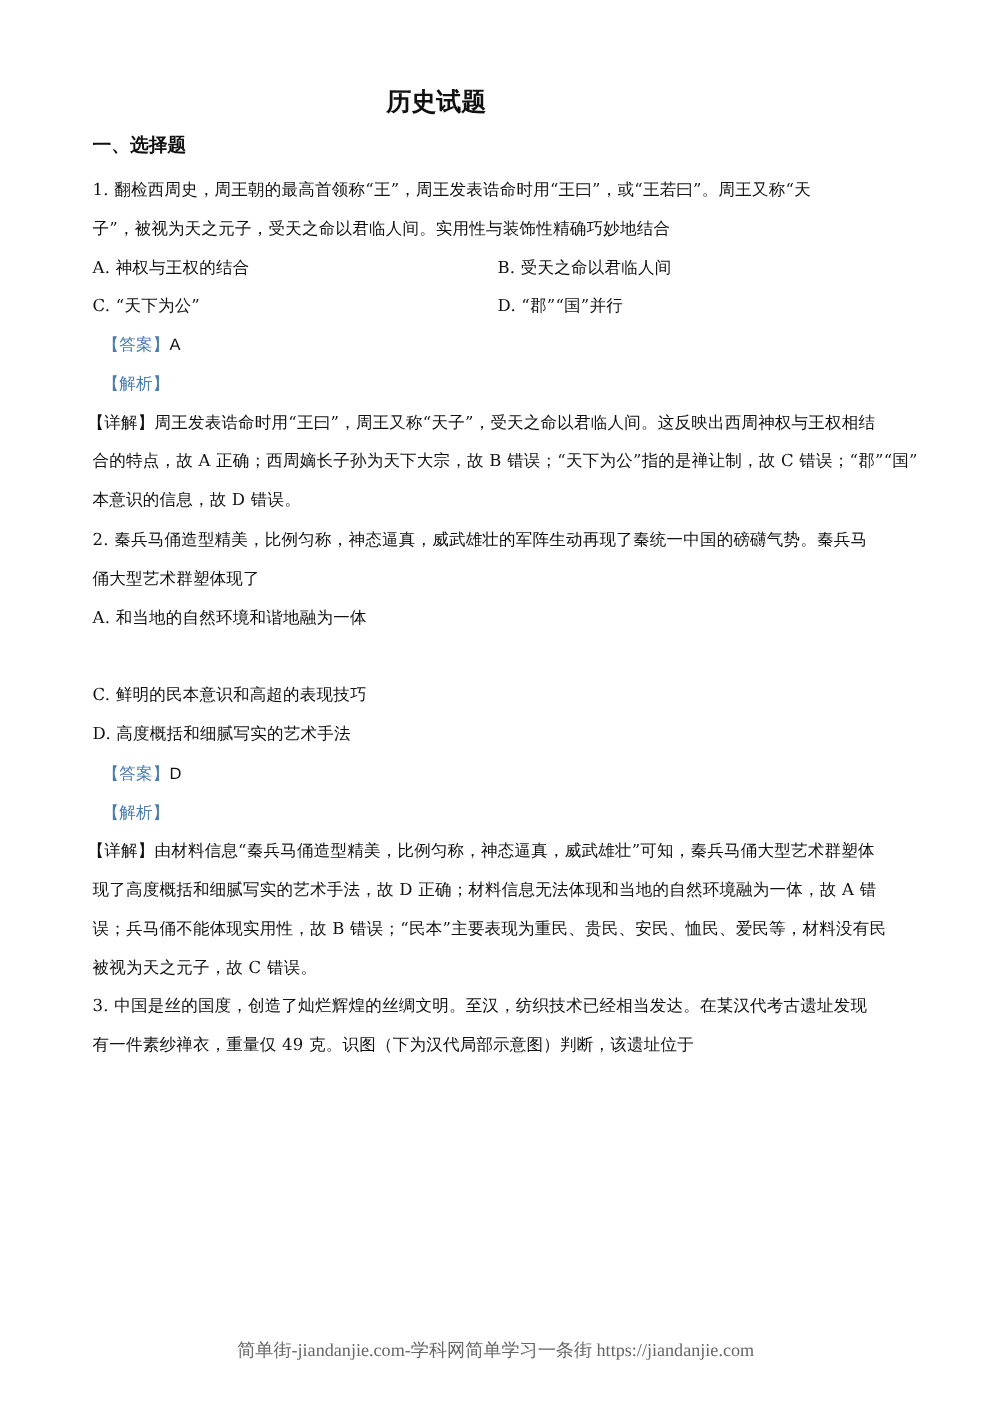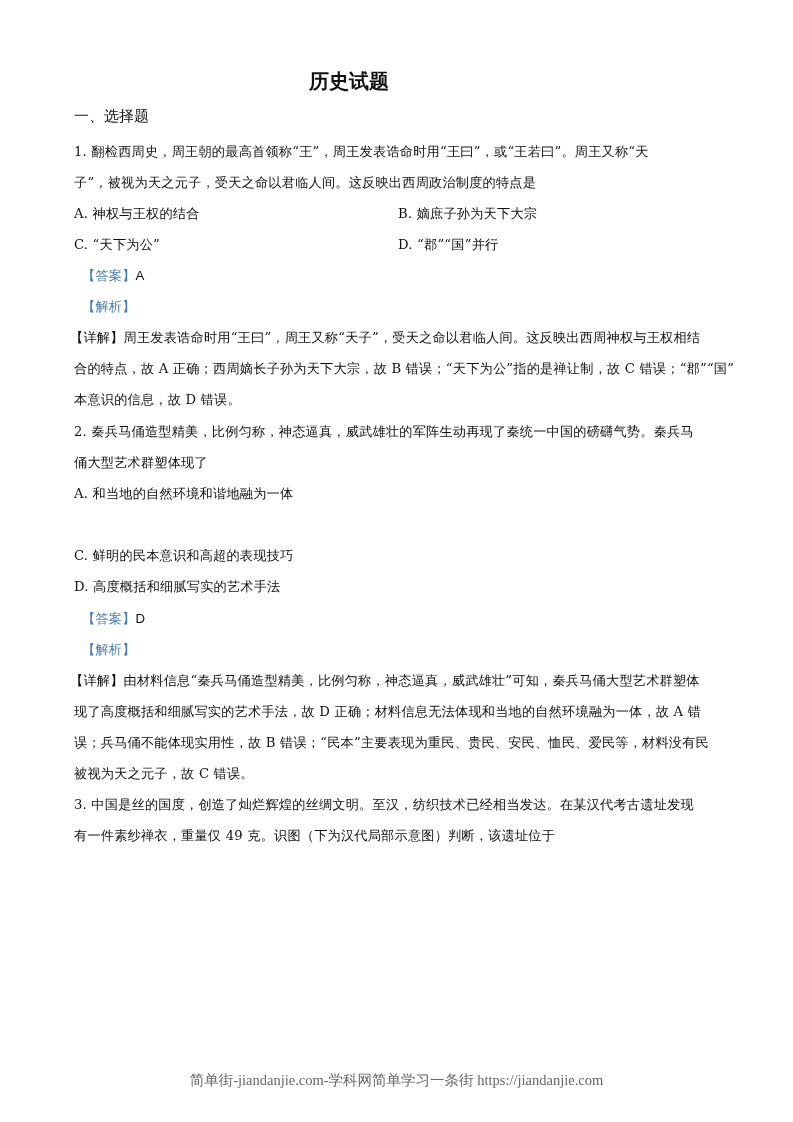--- a/index.html
+++ b/index.html
@@ -2,39 +2,39 @@
 <html><head>
 <meta charset="utf-8">
 <style>
   html, body { margin: 0; padding: 0; background: #ffffff; }
   body { width: 793px; height: 1122px; position: relative; overflow: hidden;
          font-family: "DejaVu Serif", "Liberation Serif", serif; color: #111; }
   .page { position: absolute; left: 0; top: 0; width: 793px; height: 1122px; }
   .title { position: absolute; left: 0; width: 698px; top: 68px; text-align: center;
            font-family: "DejaVu Sans", sans-serif; font-weight: bold; font-size: 20px; }
   .section { position: absolute; left: 74px; top: 107px; font-family: "DejaVu Sans", sans-serif;
-             font-weight: normal; font-size: 15px; }
+             font-weight: bold; font-size: 15px; }
   .line { position: absolute; left: 74px; font-size: 13.2px; white-space: nowrap; letter-spacing: 0.2px; }
   .opt-right { left: 398px; }
   .tag { color: #4a7cb0; margin-left: 12px; }
   .ans { font-family: "Liberation Sans", sans-serif; }
   .footer { position: absolute; left: 0; width: 793px; top: 1071px; text-align: center;
             font-family: Liberation Serif, serif; font-size: 14.5px; color: #666; }
 </style>
 </head>
 <body>
 
 <div class="page">
   <div class="title">历史试题</div>
   <div class="section">一、选择题</div>
 
   <div class="line" style="top:143px">1. 翻检西周史，周王朝的最高首领称“王”，周王发表诰命时用“王曰”，或“王若曰”。周王又称“天</div>
-  <div class="line" style="top:174px">子”，被视为天之元子，受天之命以君临人间。这反映出西周政治制度的特点是</div>
+  <div class="line" style="top:174px">子”，被视为天之元子，受天之命以君临人间。实用性与装饰性精确巧妙地结合</div>
   <div class="line" style="top:205px">A.  神权与王权的结合</div>
-  <div class="line opt-right" style="top:205px">B.  嫡庶子孙为天下大宗</div>
+  <div class="line opt-right" style="top:205px">B.  受天之命以君临人间</div>
   <div class="line" style="top:236px">C. “天下为公”</div>
   <div class="line opt-right" style="top:236px">D. “郡”“国”并行</div>
   <div class="line" style="top:267px; left:70px">
     <span class="tag">【答案】</span><span class="ans">A</span>
   </div>
   <div class="line tag" style="top:298px; left:70px">【解析】</div>
   <div class="line" style="top:329px; left:70px">
     <span>【详解】</span><span>周王发表诰命时用“王曰”，周王又称“天子”，受天之命以君临人间。这反映出西周神权与王权相结</span>
   </div>
   <div class="line" style="top:360px">合的特点，故 A 正确；西周嫡长子孙为天下大宗，故 B 错误；“天下为公”指的是禅让制，故 C 错误；“郡”“国”</div>

